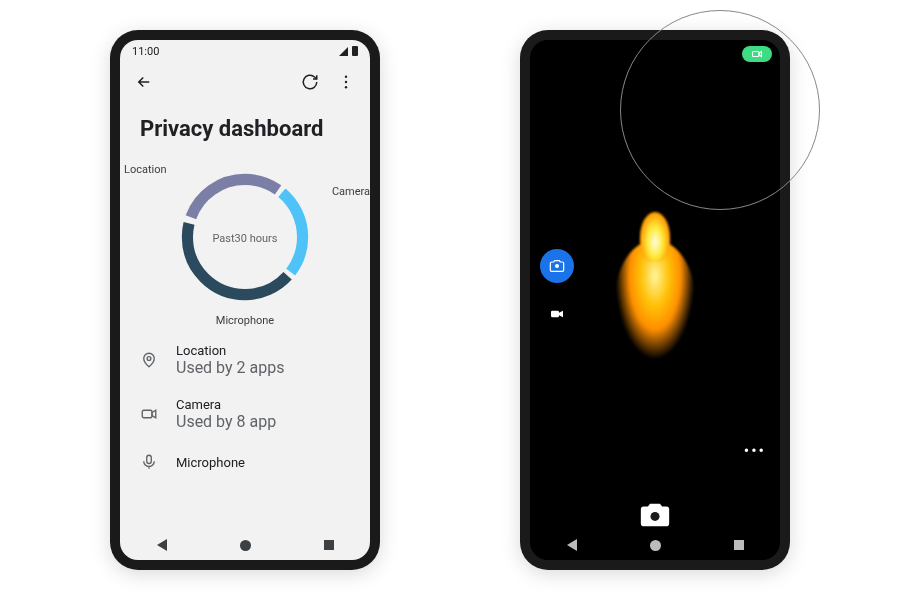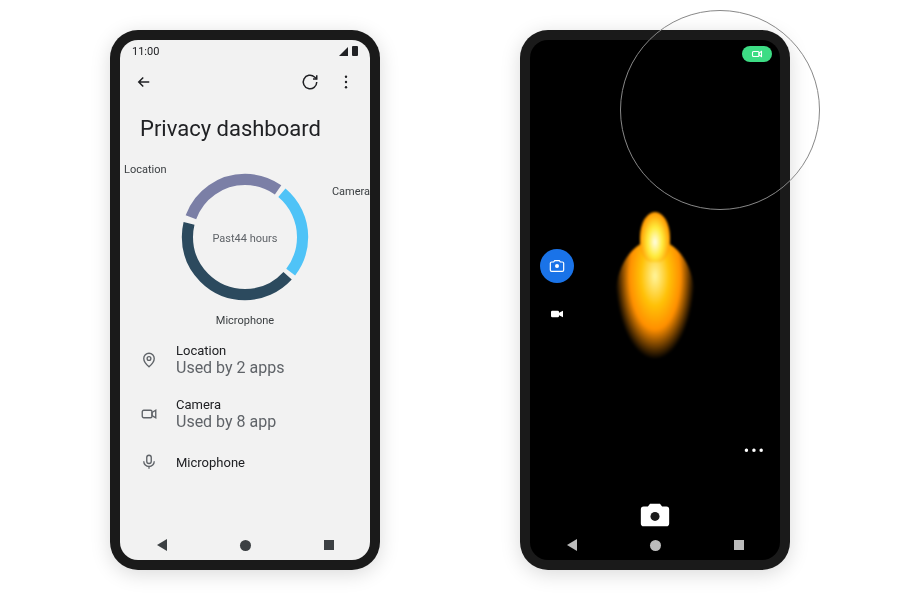--- a/index.html
+++ b/index.html
@@ -52,21 +52,21 @@
   .battery { width: 6px; height: 10px; background: #202124; border-radius: 1px; }
   .appbar {
     height: 40px;
     display: flex;
     align-items: center;
     padding: 0 12px;
     gap: 12px;
   }
   .appbar .spacer { flex: 1; }
   .icon-btn { width: 24px; height: 24px; display: flex; align-items: center; justify-content: center; cursor: pointer; }
-  .page-title { font-size: 22px; font-weight: 400; padding: 14px 20px 10px; }
+  .page-title { font-size: 22px; font-weight: 700; padding: 14px 20px 10px; }
   .donut-wrap { display: flex; justify-content: center; padding: 6px 0 10px; position: relative; }
   .donut-wrap svg { display: block; }
   .donut-center {
     position: absolute; inset: 0; display: flex; flex-direction: row;
     align-items: center; justify-content: center; font-size: 11px; color: #5f6368; line-height: 1.3;
   }
   .seg-label { position: absolute; font-size: 11px; color: #3c4043; }
   .list { padding: 6px 10px 0; }
   .list-item { display: flex; align-items: center; gap: 16px; padding: 10px 8px; cursor: pointer; }
   .list-icon { width: 22px; height: 22px; display: flex; align-items: center; justify-content: center; color: #5f6368; }
@@ -173,21 +173,21 @@
       <div class="page-title">Privacy dashboard</div>
 
       <div class="donut-wrap">
         <svg width="160" height="160" viewBox="0 0 100 100">
           <circle cx="50" cy="50" r="36" fill="none" stroke="#7b7fa6" stroke-width="7" stroke-dasharray="70 160" stroke-dashoffset="48" transform="rotate(-90 50 50)"></circle>
           <circle cx="50" cy="50" r="36" fill="none" stroke="#4fc3f7" stroke-width="7" stroke-dasharray="55 175" stroke-dashoffset="-25" transform="rotate(-90 50 50)"></circle>
           <circle cx="50" cy="50" r="36" fill="none" stroke="#2c4a5e" stroke-width="7" stroke-dasharray="95 135" stroke-dashoffset="-83" transform="rotate(-90 50 50)"></circle>
         </svg>
         <div class="donut-center">
           <span>Past</span>
-          <span>44 hours</span>
+          <span>30 hours</span>
         </div>
         <span class="seg-label" style="top:12px; left:4px;">Location</span>
         <span class="seg-label" style="top:34px; right:0;">Camera</span>
         <span class="seg-label" style="bottom:0; left:50%; transform:translateX(-50%);">Microphone</span>
       </div>
 
       <div class="list">
         <div class="list-item">
           <span class="list-icon">
             <svg width="18" height="18" viewBox="0 0 24 24" fill="none" stroke="#5f6368" stroke-width="1.8">

